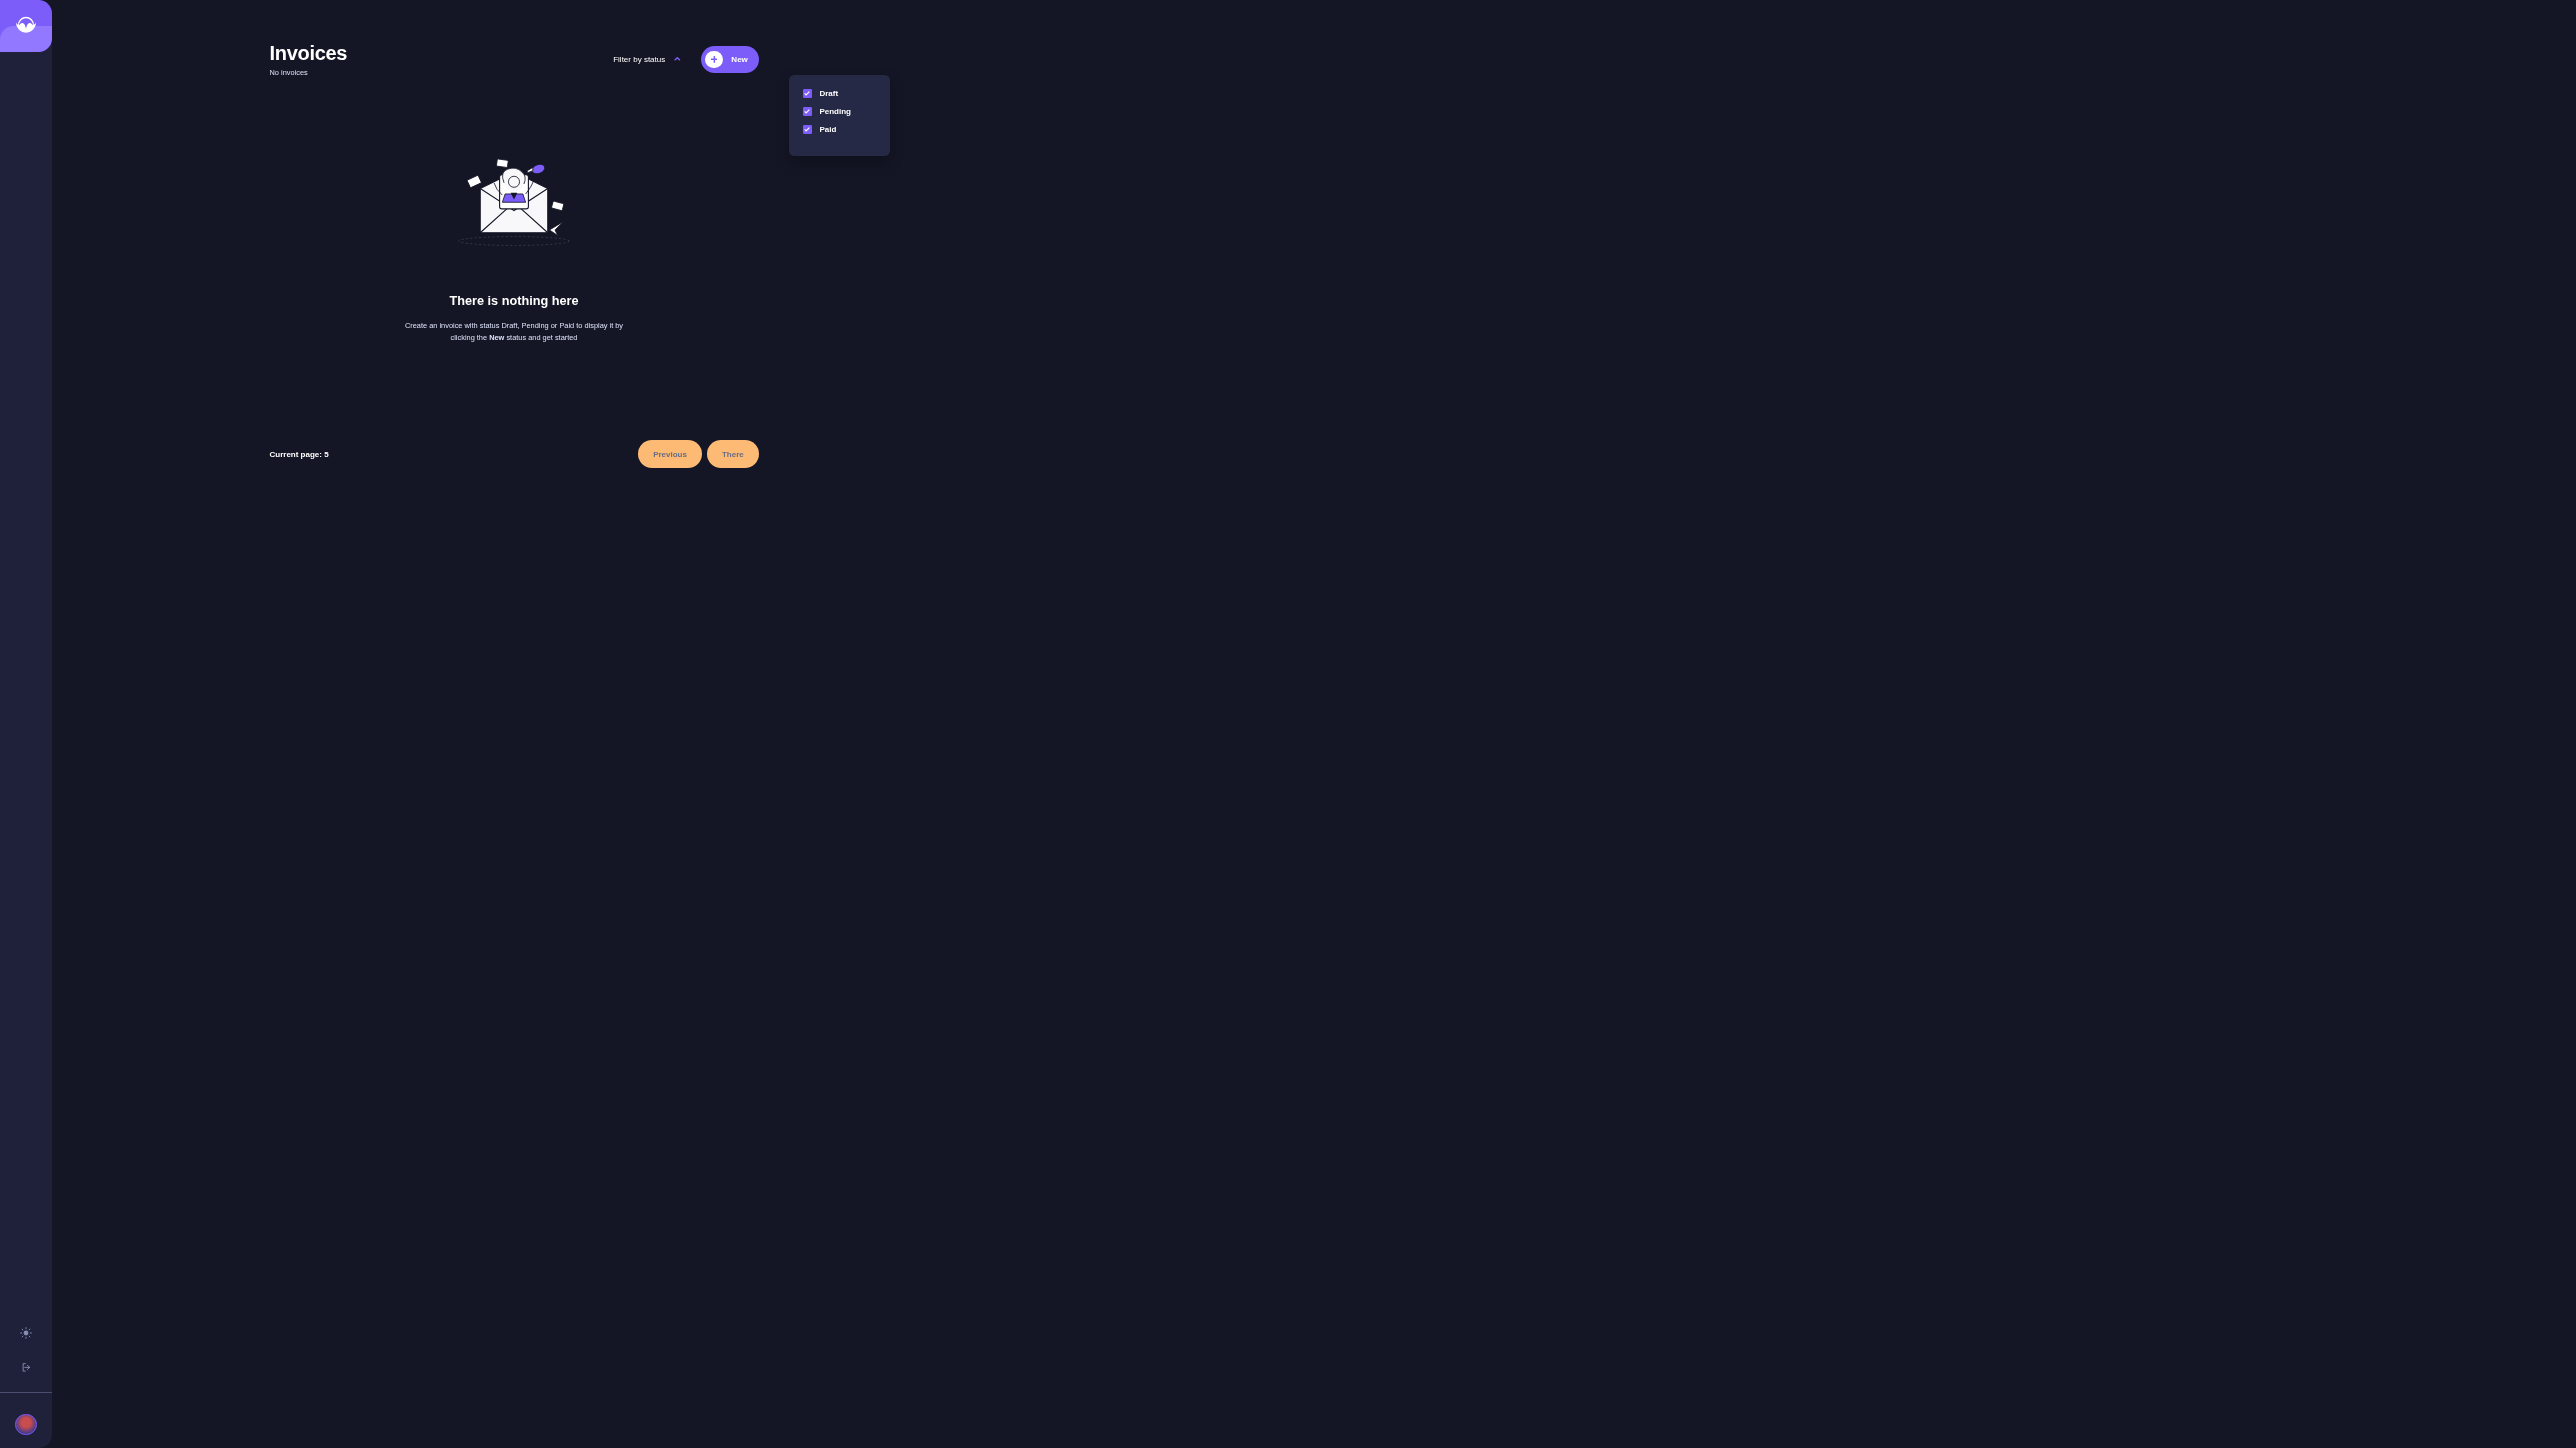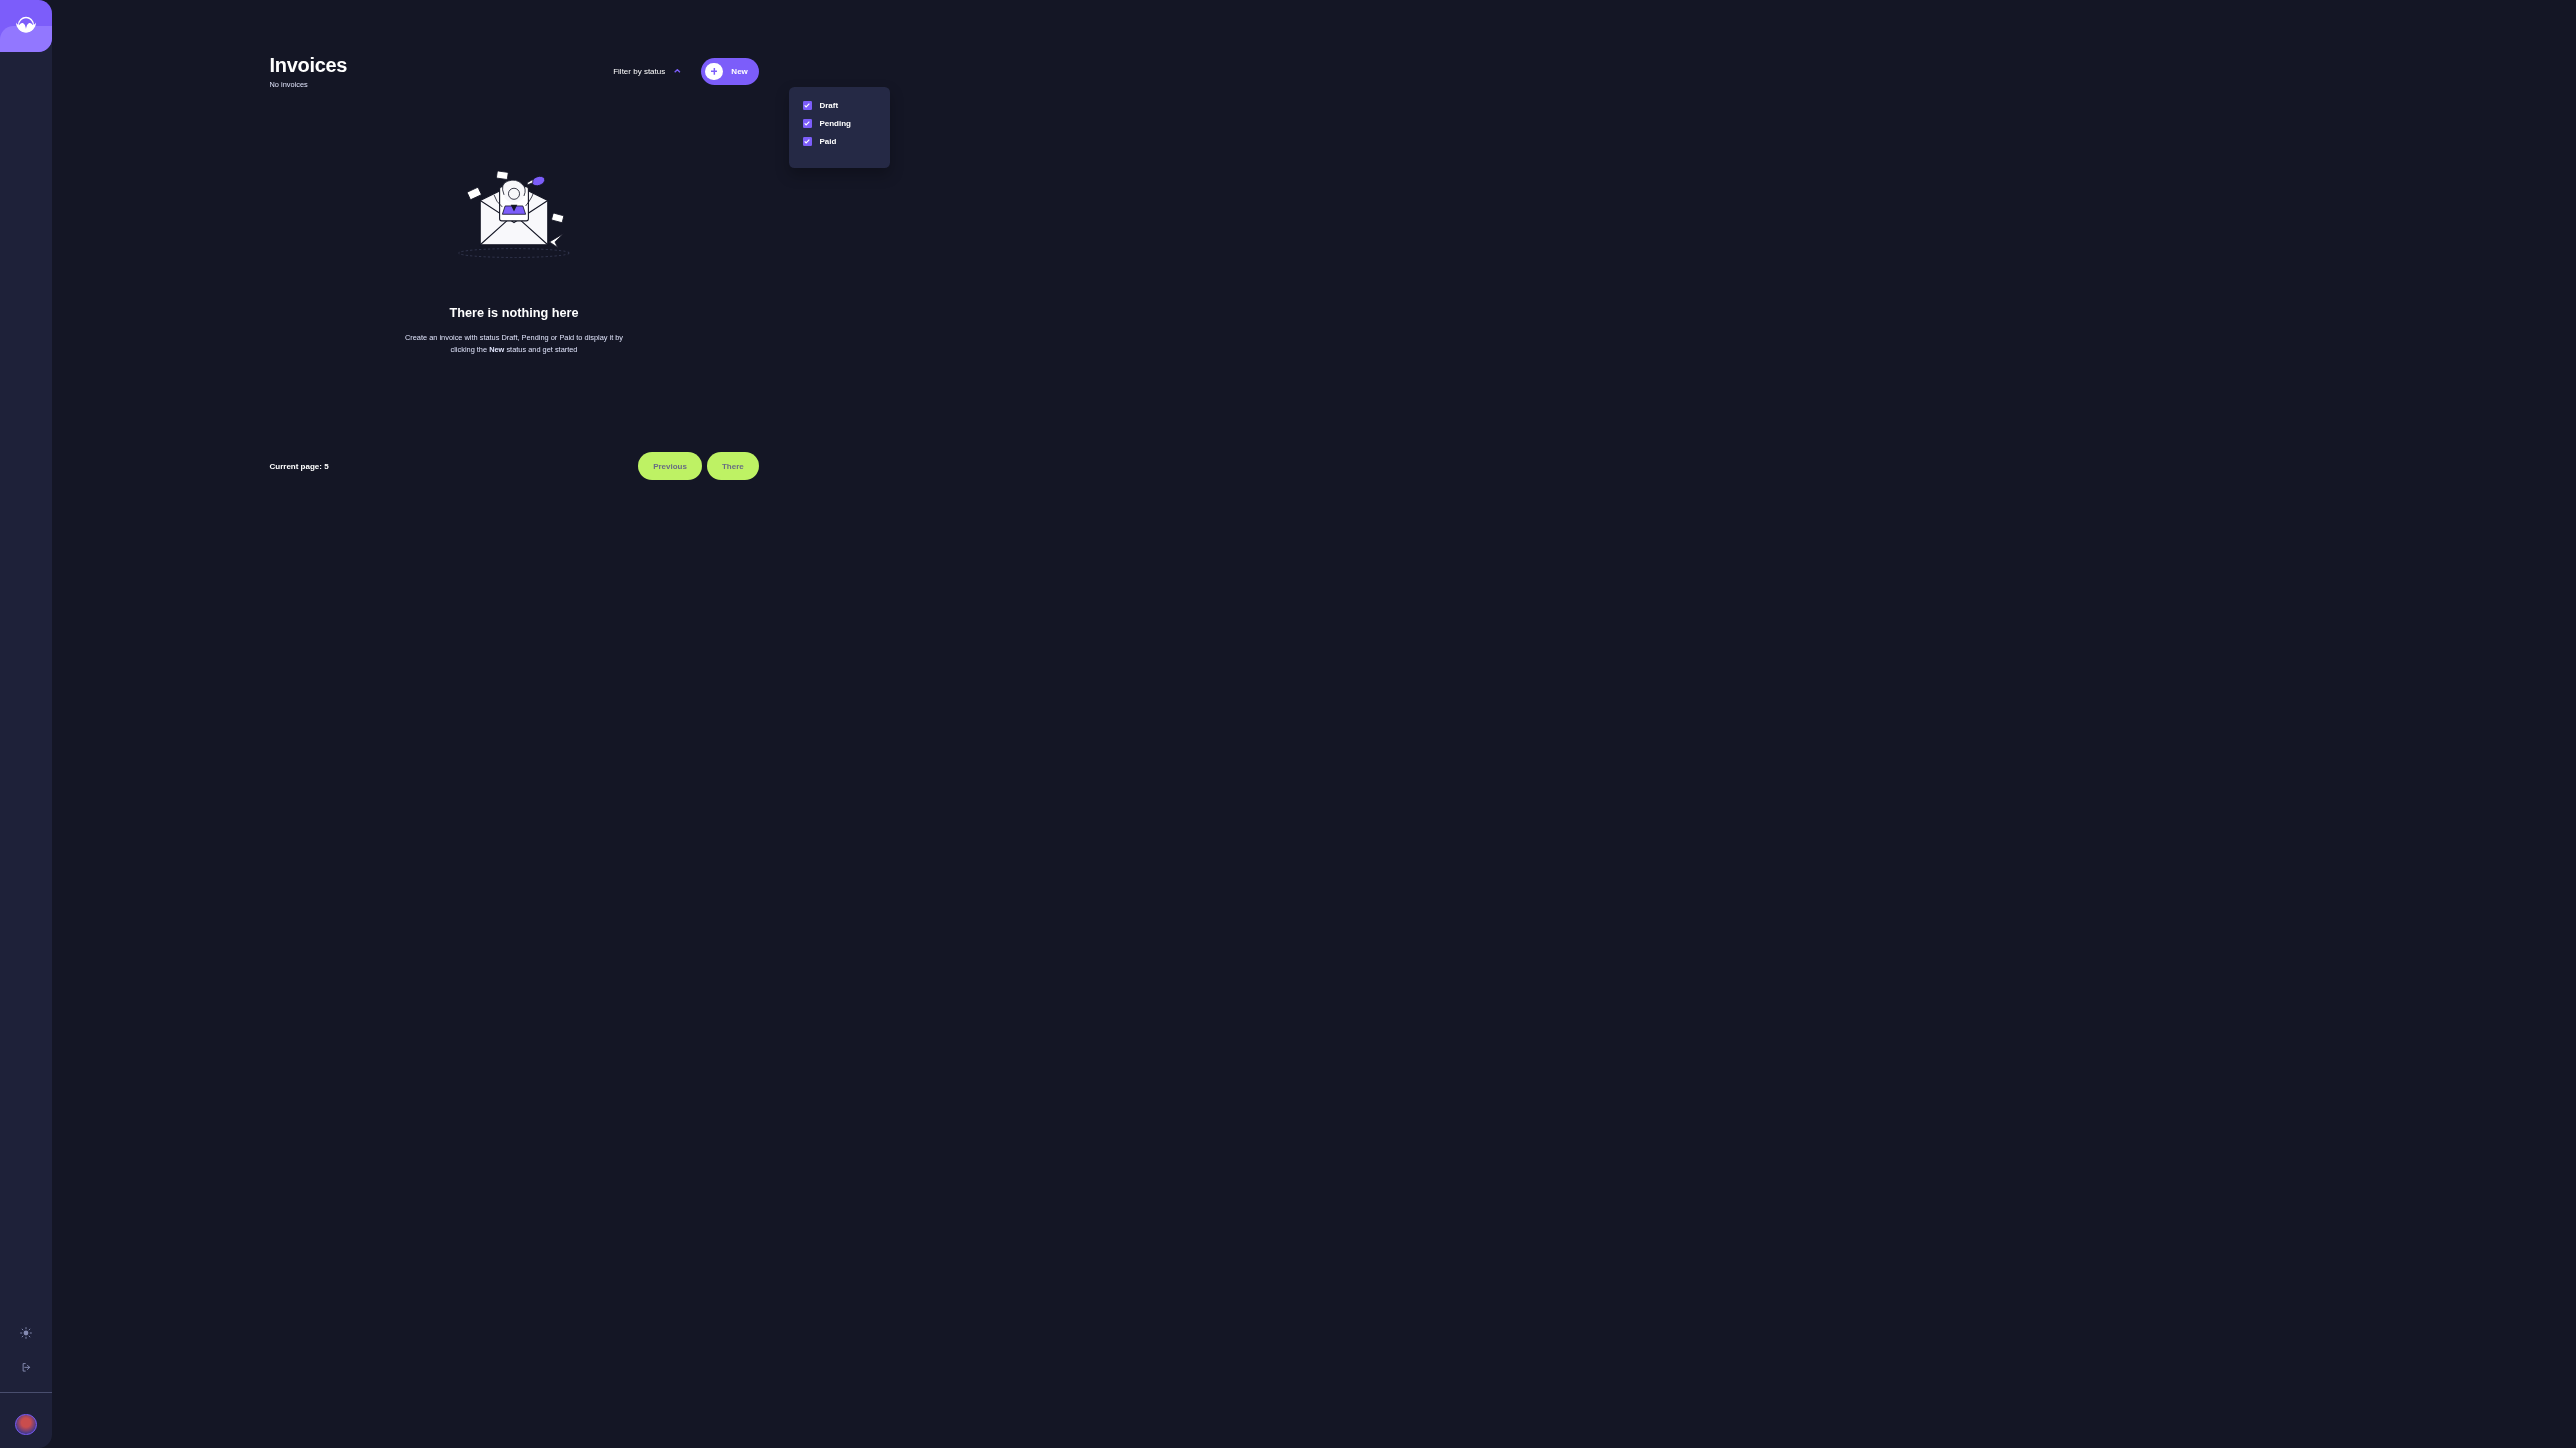--- a/index.html
+++ b/index.html
@@ -83,21 +83,21 @@
     .avatar {
       width: 21.5px;
       height: 21.5px;
       border-radius: 50%;
       background: radial-gradient(circle at 50% 40%, #c94d4d 30%, #4a3a8a 70%);
       border: 1.3px solid #7c5dfa;
       cursor: pointer;
     }
     .main {
       margin-left: 52px;
-      padding: 12px;
+      padding: 0;
       height: 100%;
       display: flex;
       flex-direction: column;
       align-items: center;
     }
     .container {
       width: 489px;
       max-width: 489px;
       padding-top: 42px;
     }
@@ -235,21 +235,21 @@
     }
     .page-indicator {
       font-size: 8px;
       font-weight: 700;
     }
     .page-btns {
       display: flex;
       gap: 5.4px;
     }
     .page-btn {
-      background-color: #bef264;
+      background-color: #fdba74;
       color: #686c84;
       border: none;
       border-radius: 16px;
       padding: 9.4px 14.8px;
       font-size: 8px;
       font-weight: 700;
       font-family: inherit;
       cursor: pointer;
     }
   </style>

